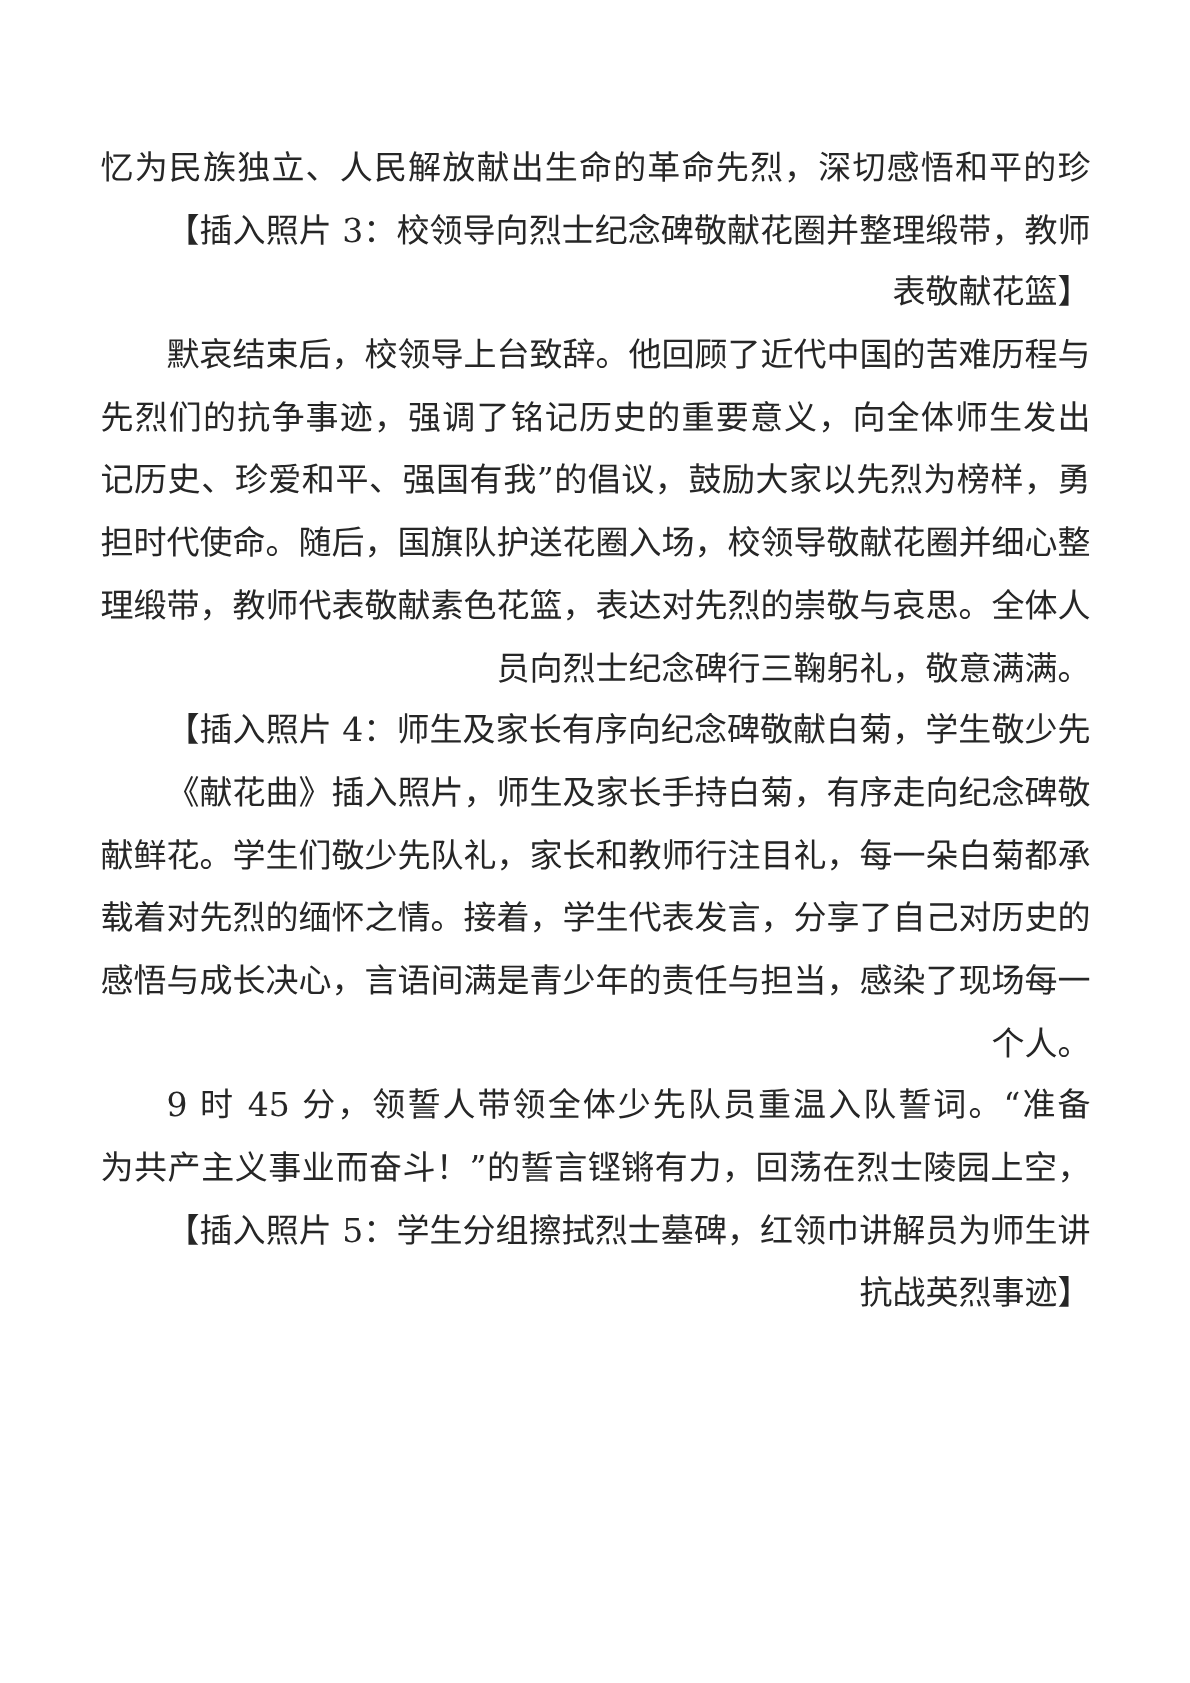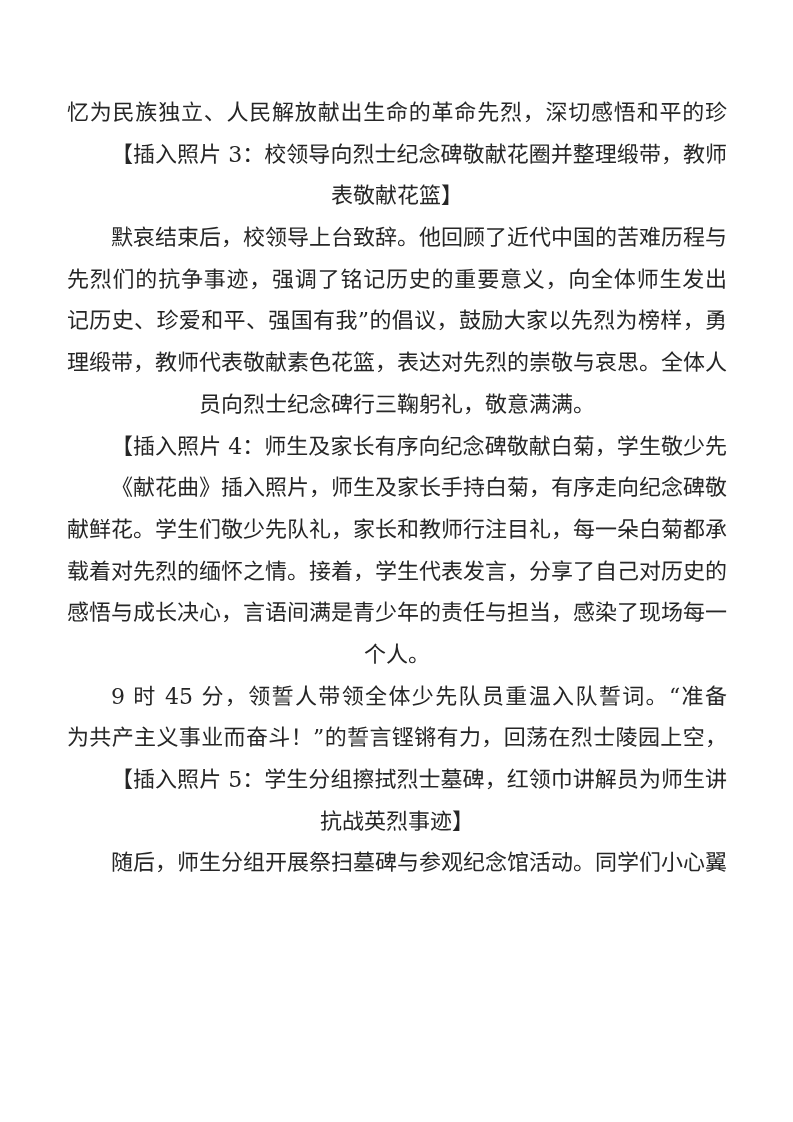--- a/index.html
+++ b/index.html
@@ -17,21 +17,21 @@
     overflow: hidden;
     font-family: "DejaVu Serif", "Liberation Serif", serif;
   }
   .line {
     height: 41.7px;
     line-height: 41.7px;
     font-size: 22px;
     color: #262626;
     white-space: normal;
     overflow: hidden;
-    text-align: center;
+    text-align: right;
   }
   
   .line.full {
     text-align: justify;
     text-align-last: justify;
     text-justify: inter-character;
   }
   
   .line.indent {
     padding-left: 44px;
@@ -40,26 +40,26 @@
 </head>
 <body>
 
 <div class="page">
   <div class="line full">忆为民族独立、人民解放献出生命的革命先烈，深切感悟和平的珍贵。</div>
   <div class="line full indent">【插入照片 3：校领导向烈士纪念碑敬献花圈并整理缎带，教师代</div>
   <div class="line">表敬献花篮】</div>
   <div class="line full indent">默哀结束后，校领导上台致辞。他回顾了近代中国的苦难历程与</div>
   <div class="line full">先烈们的抗争事迹，强调了铭记历史的重要意义，向全体师生发出“铭</div>
   <div class="line full">记历史、珍爱和平、强国有我”的倡议，鼓励大家以先烈为榜样，勇</div>
+  <div class="line full">担时代使命。随后，国旗队护送花圈入场，校领导敬献花圈并细心整</div>
   <div class="line full">理缎带，教师代表敬献素色花篮，表达对先烈的崇敬与哀思。全体人</div>
   <div class="line">员向烈士纪念碑行三鞠躬礼，敬意满满。</div>
   <div class="line full indent">【插入照片 4：师生及家长有序向纪念碑敬献白菊，学生敬少先队</div>
   <div class="line full indent">《献花曲》插入照片，师生及家长手持白菊，有序走向纪念碑敬</div>
   <div class="line full">献鲜花。学生们敬少先队礼，家长和教师行注目礼，每一朵白菊都承</div>
   <div class="line full">载着对先烈的缅怀之情。接着，学生代表发言，分享了自己对历史的</div>
   <div class="line full">感悟与成长决心，言语间满是青少年的责任与担当，感染了现场每一</div>
   <div class="line">个人。</div>
   <div class="line full indent">9 时 45 分，领誓人带领全体少先队员重温入队誓词。“准备着：</div>
   <div class="line full">为共产主义事业而奋斗！”的誓言铿锵有力，回荡在烈士陵园上空，</div>
   <div class="line full indent">【插入照片 5：学生分组擦拭烈士墓碑，红领巾讲解员为师生讲解</div>
   <div class="line">抗战英烈事迹】</div>
-  <div class="line full indent">随后，师生分组开展祭扫墓碑与参观纪念馆活动。同学们小心翼</div>
 </div>
 
 </body></html>

